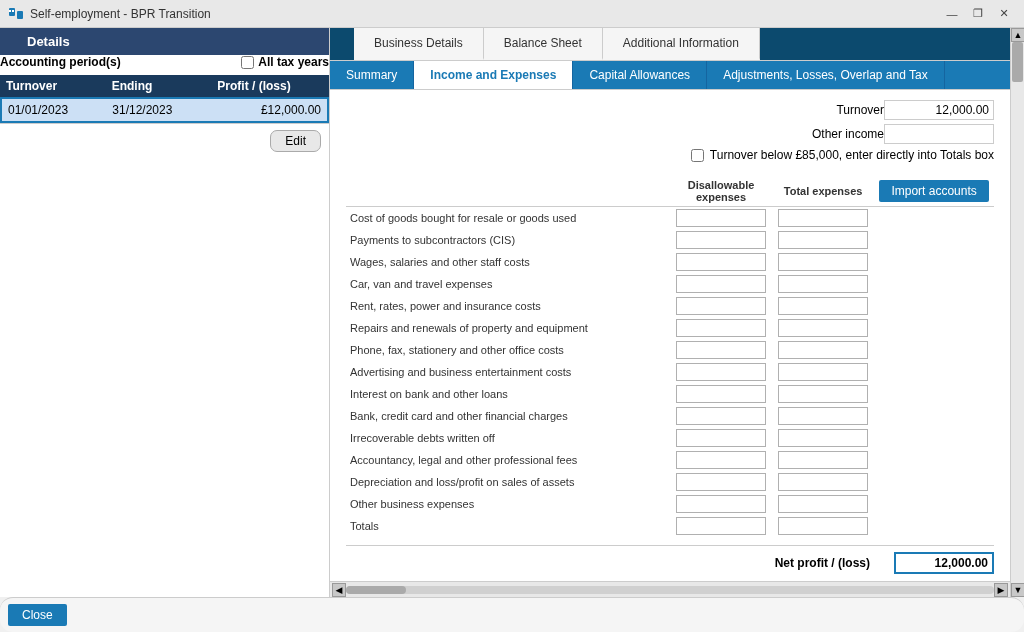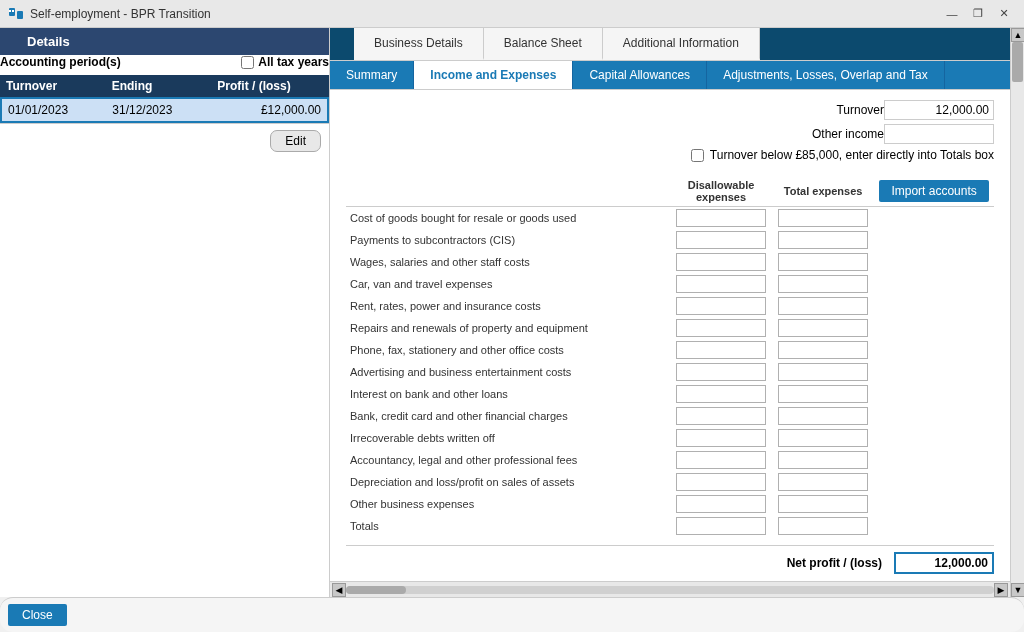--- a/index.html
+++ b/index.html
@@ -201,21 +201,21 @@
       cursor: pointer;
       font-size: 12px;
       border-radius: 2px;
       white-space: nowrap;
     }
 
     .net-profit-row {
       display: flex;
       align-items: center;
       justify-content: flex-end;
-      gap: 12px;
+      gap: 24px;
       margin-top: 8px;
       border-top: 1px solid #ccc;
       padding-top: 6px;
     }
     .net-profit-label {
       font-size: 12px;
       font-weight: 600;
     }
     .net-profit-input {
       width: 100px;

